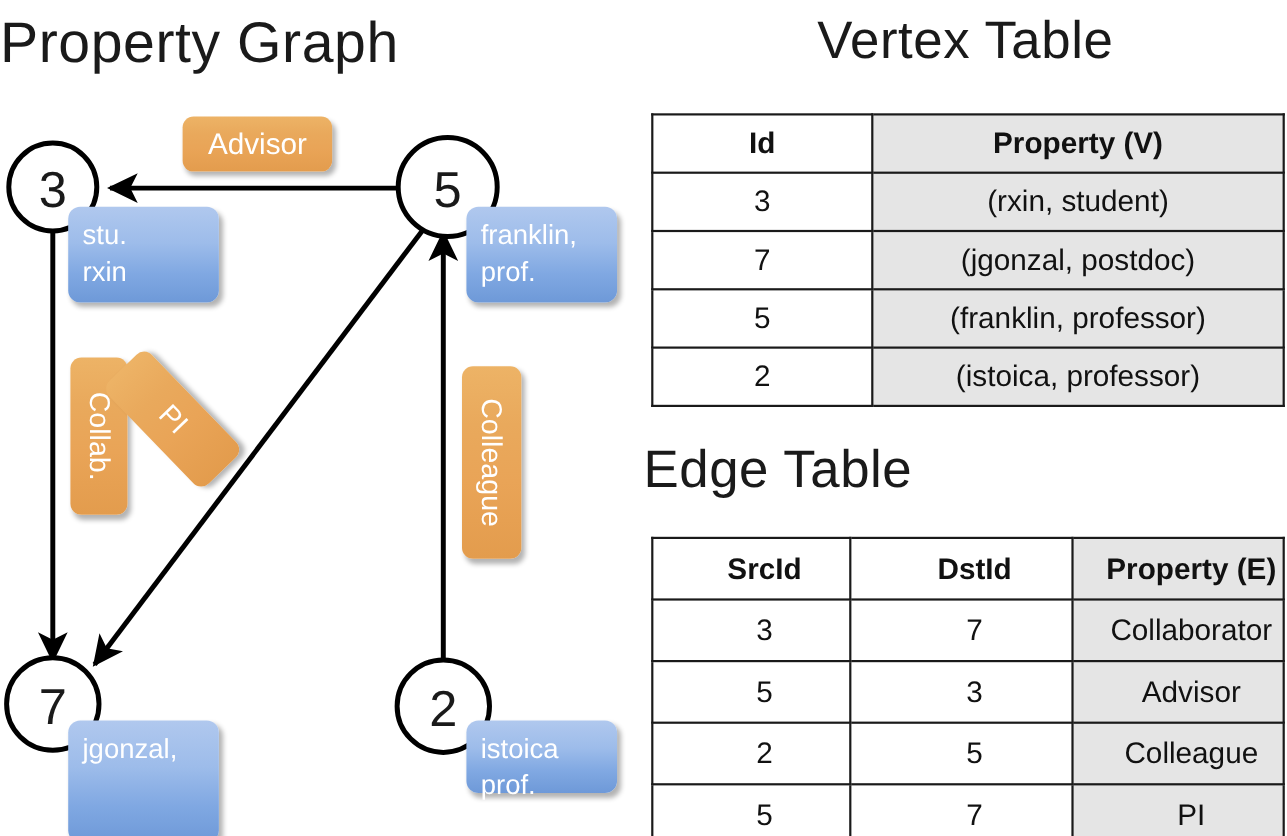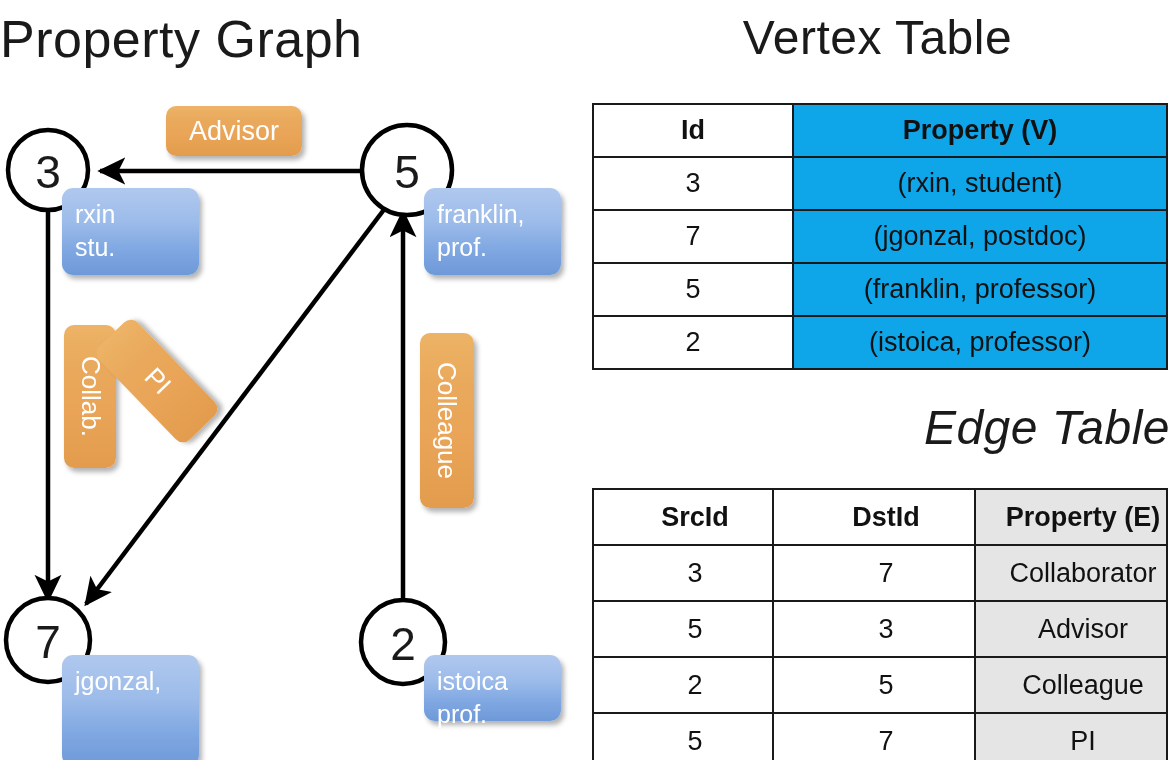--- a/index.html
+++ b/index.html
@@ -31,24 +31,23 @@
     line-height: 62px;
   }
   #title-vertex-table {
     left: 585px; top: 8px; width: 585px;
     text-align: center;
     font-size: 48px;
     line-height: 60px;
   }
   #title-edge-table {
     left: 585px; top: 398px; width: 585px;
-    text-align: right;
+    text-align: left;
     font-size: 48px;
     line-height: 60px;
-    font-style: italic;
   }
 
   
   #graph-panel {
     position: absolute;
     left: 0; top: 0;
     width: 585px; height: 760px;
   }
   #graph-svg {
     position: absolute;
@@ -119,21 +118,21 @@
   }
   .data-table th {
     font-weight: 700;
     font-size: 27px;
   }
   .data-table td { font-size: 27px; }
 
   #vertex-table { left: 592px; top: 103px; width: 576px; }
   #vertex-table th, #vertex-table td { height: 51px; }
   #vertex-table th:first-child, #vertex-table td:first-child { width: 198px; border-radius: 26px; }
-  .cell-vertex-prop { background: #0ea5e9; }
+  .cell-vertex-prop { background: #e5e5e5; }
 
   #edge-table { left: 592px; top: 488px; width: 576px; }
   #edge-table th, #edge-table td { height: 54px; padding-left: 24px; }
   #edge-table th:nth-child(1), #edge-table td:nth-child(1) { width: 154px; }
   #edge-table th:nth-child(2), #edge-table td:nth-child(2) { width: 176px; }
   .cell-edge-prop { background: #e5e5e5; }
 </style>
 </head>
 <body>
 
@@ -168,22 +167,22 @@
       <circle class="node-ring" cx="48" cy="640" r="42"></circle>
       <text class="node-label-text" x="48" y="642">7</text>
     </g>
     <g class="node-circle-group">
       <circle class="node-ring" cx="403" cy="642" r="42"></circle>
       <text class="node-label-text" x="403" y="644">2</text>
     </g>
   </svg>
 
   <div class="prop-box" style="left:62px; top:188px; width:137px; height:87px;">
+    <span>stu.</span>
     <span>rxin</span>
-    <span>stu.</span>
   </div>
 
   <div class="prop-box" style="left:424px; top:188px; width:137px; height:87px;">
     <span>franklin,</span>
     <span>prof.</span>
   </div>
 
   <div class="prop-box" style="left:62px; top:655px; width:137px; height:111px;">
     <span>jgonzal,</span>
   </div>

